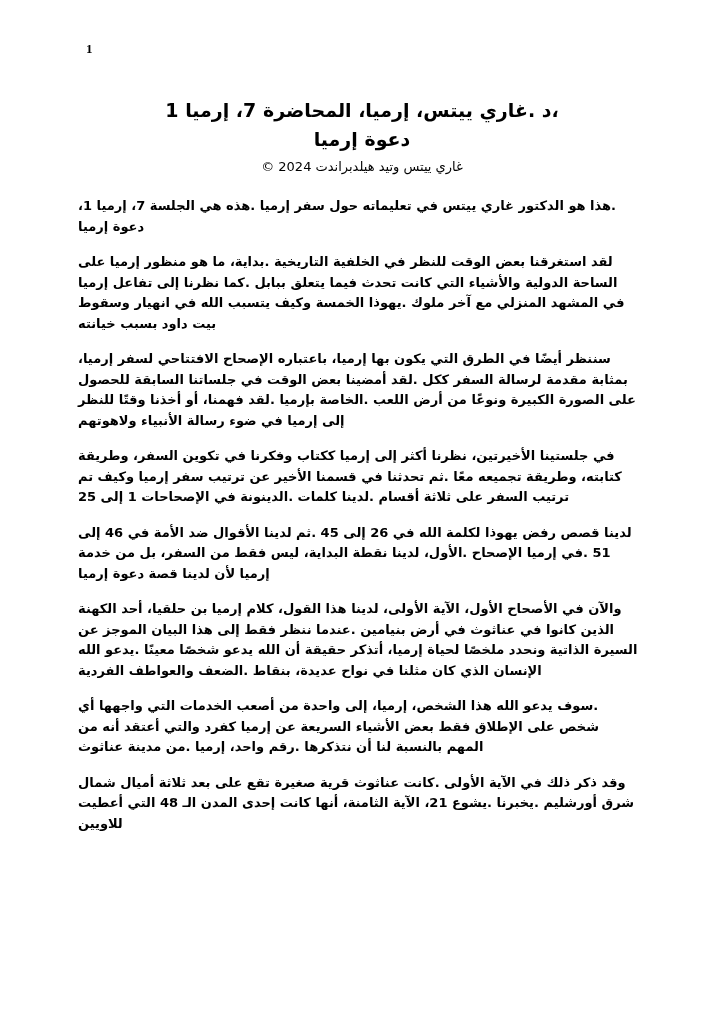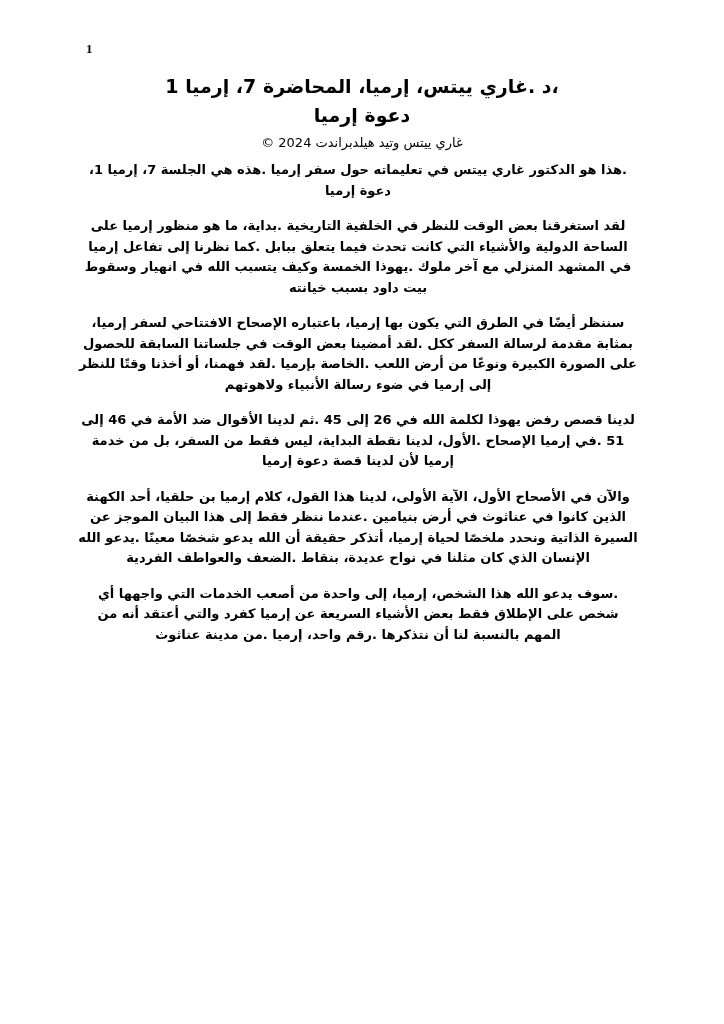--- a/index.html
+++ b/index.html
@@ -20,39 +20,39 @@
   .page-number {
     position: absolute;
     top: 41px;
     left: 86px;
     font-family: "Liberation Serif", serif;
     font-size: 13px;
     font-weight: bold;
     color: #000000;
   }
   .title-block {
-    margin-top: 72px;
+    margin-top: 96px;
     text-align: center;
     direction: rtl;
     font-weight: bold;
   }
   .title-line {
     font-size: 19px;
     line-height: 29px;
   }
   .byline {
     font-size: 13px;
     line-height: 26px;
     font-weight: normal;
     direction: rtl;
   }
   .body-text {
-    margin: 4px 86px 0 78px;
+    margin: 16px 86px 0 78px;
     direction: rtl;
-    text-align: center;
+    text-align: left;
     font-size: 13px;
     line-height: 20.5px;
     font-weight: bold;
   }
   .body-text p {
     margin: 0 0 15px 0;
   }
 </style>
 </head>
 <body>
@@ -64,18 +64,20 @@
   <div class="title-block">
     <div class="title-line">،د .غاري ييتس، إرميا، المحاضرة 7، إرميا 1</div>
     <div class="title-line">دعوة إرميا</div>
     <div class="byline">غاري ييتس وتيد هيلدبراندت 2024 ©</div>
   </div>
 
   <div class="body-text">
     <p>.هذا هو الدكتور غاري ييتس في تعليماته حول سفر إرميا .هذه هي الجلسة 7، إرميا 1، دعوة إرميا</p>
     <p>لقد استغرقنا بعض الوقت للنظر في الخلفية التاريخية .بداية، ما هو منظور إرميا على الساحة الدولية والأشياء التي كانت تحدث فيما يتعلق ببابل .كما نظرنا إلى تفاعل إرميا في المشهد المنزلي مع آخر ملوك .يهوذا الخمسة وكيف يتسبب الله في انهيار وسقوط بيت داود بسبب خيانته</p>
     <p>سننظر أيضًا في الطرق التي يكون بها إرميا، باعتباره الإصحاح الافتتاحي لسفر إرميا، بمثابة مقدمة لرسالة السفر ككل .لقد أمضينا بعض الوقت في جلساتنا السابقة للحصول على الصورة الكبيرة ونوعًا من أرض اللعب .الخاصة بإرميا .لقد فهمنا، أو أخذنا وقتًا للنظر إلى إرميا في ضوء رسالة الأنبياء ولاهوتهم</p>
+    <p>في جلستينا الأخيرتين، نظرنا أكثر إلى إرميا ككتاب وفكرنا في تكوين السفر، وطريقة كتابته، وطريقة تجميعه معًا .ثم تحدثنا في قسمنا الأخير عن ترتيب سفر إرميا وكيف تم ترتيب السفر على ثلاثة أقسام .لدينا كلمات .الدينونة في الإصحاحات 1 إلى 25</p>
     <p>لدينا قصص رفض يهوذا لكلمة الله في 26 إلى 45 .ثم لدينا الأقوال ضد الأمة في 46 إلى 51 .في إرميا الإصحاح .الأول، لدينا نقطة البداية، ليس فقط من السفر، بل من خدمة إرميا لأن لدينا قصة دعوة إرميا</p>
     <p>والآن في الأصحاح الأول، الآية الأولى، لدينا هذا القول، كلام إرميا بن حلقيا، أحد الكهنة الذين كانوا في عناثوث في أرض بنيامين .عندما ننظر فقط إلى هذا البيان الموجز عن السيرة الذاتية ونحدد ملخصًا لحياة إرميا، أتذكر حقيقة أن الله يدعو شخصًا معينًا .يدعو الله الإنسان الذي كان مثلنا في نواح عديدة، بنقاط .الضعف والعواطف الفردية</p>
     <p>.سوف يدعو الله هذا الشخص، إرميا، إلى واحدة من أصعب الخدمات التي واجهها أي شخص على الإطلاق فقط بعض الأشياء السريعة عن إرميا كفرد والتي أعتقد أنه من المهم بالنسبة لنا أن نتذكرها .رقم واحد، إرميا .من مدينة عناثوث</p>
+    <p>وقد ذكر ذلك في الآية الأولى .كانت عناثوث قرية صغيرة تقع على بعد ثلاثة أميال شمال شرق أورشليم .يخبرنا .يشوع 21، الآية الثامنة، أنها كانت إحدى المدن الـ 48 التي أعطيت للاويين</p>
   </div>
 
 </div>
 
 </body></html>

